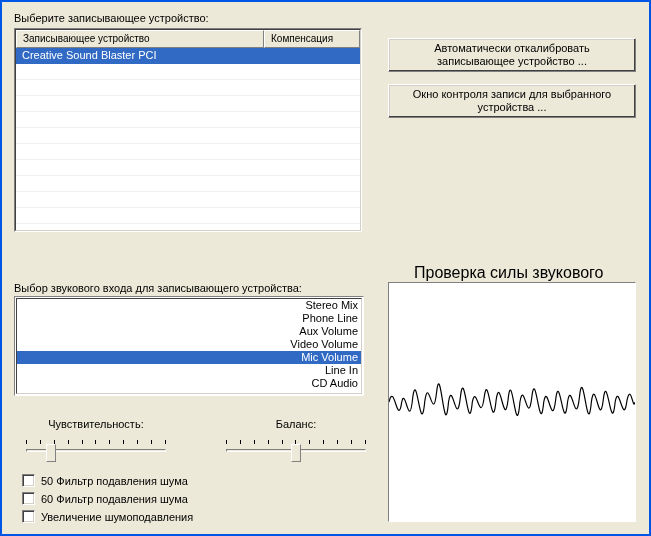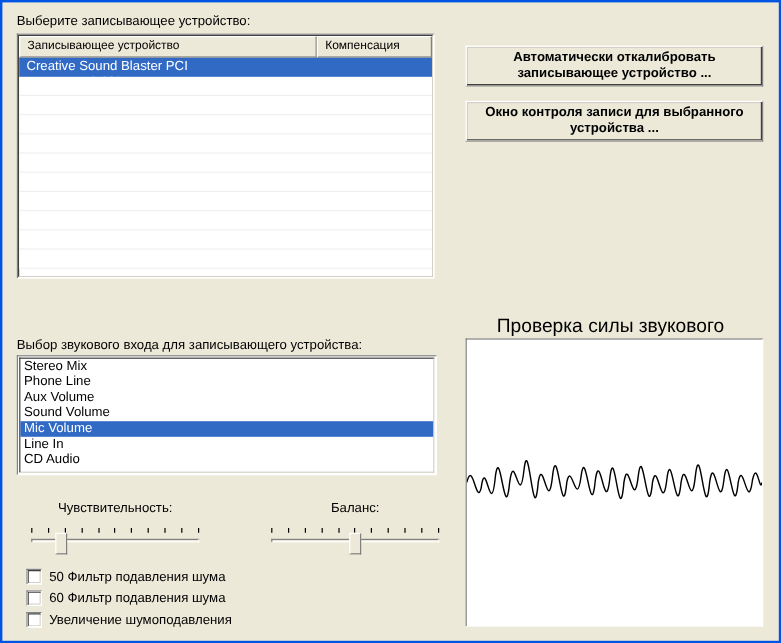--- a/index.html
+++ b/index.html
@@ -66,21 +66,20 @@
   border: 1px solid #fff;
   border-right: 1px solid #808080;
   border-bottom: 1px solid #808080;
   box-shadow: inset -1px -1px 0 #404040, inset 1px 1px 0 #d4d0c8;
   font-family: Tahoma, Arial, sans-serif;
   font-size: 11px;
   text-align: center;
   padding: 2px 8px;
   line-height: 13px;
   cursor: pointer;
-  font-weight: bold;
 }
 #btn-cal { top: 36px; left: 386px; }
 #btn-ctrl { top: 82px; left: 386px; }
 .input-label {
   position: absolute;
   top: 280px;
   left: 12px;
 }
 .list {
   position: absolute;
@@ -93,20 +92,21 @@
   border-right: 1px solid #fff;
   border-bottom: 1px solid #fff;
   padding: 1px;
   overflow: hidden;
 }
 .list-inner {
   border: 1px solid #404040;
   border-right: 1px solid #d4d0c8;
   border-bottom: 1px solid #d4d0c8;
   height: 100%;
+  text-align: right;
 }
 .list-item {
   font-size: 11px;
   padding: 0 3px;
   height: 13px;
   line-height: 13px;
 }
 .list-item.selected { background: #316ac5; color: #fff; }
 .slider-group {
   position: absolute;
@@ -245,21 +245,21 @@
 
 <button class="btn" id="btn-cal">Автоматически откалибровать записывающее устройство ...</button>
 <button class="btn" id="btn-ctrl">Окно контроля записи для выбранного устройства ...</button>
 
 <span class="input-label">Выбор звукового входа для записывающего устройства:</span>
 <div class="list">
   <div class="list-inner" id="input-list-inner">
       <div class="list-item">Stereo Mix</div>
       <div class="list-item">Phone Line</div>
       <div class="list-item">Aux Volume</div>
-      <div class="list-item">Sound Volume</div>
+      <div class="list-item">Video Volume</div>
       <div class="list-item selected">Mic Volume</div>
       <div class="list-item">Line In</div>
       <div class="list-item">CD Audio</div>
     </div>
 </div>
 
 <div class="slider-group">
   <div class="slider-col">
     <div class="slider-label">Чувствительность:</div>
     <div class="slider-track">

